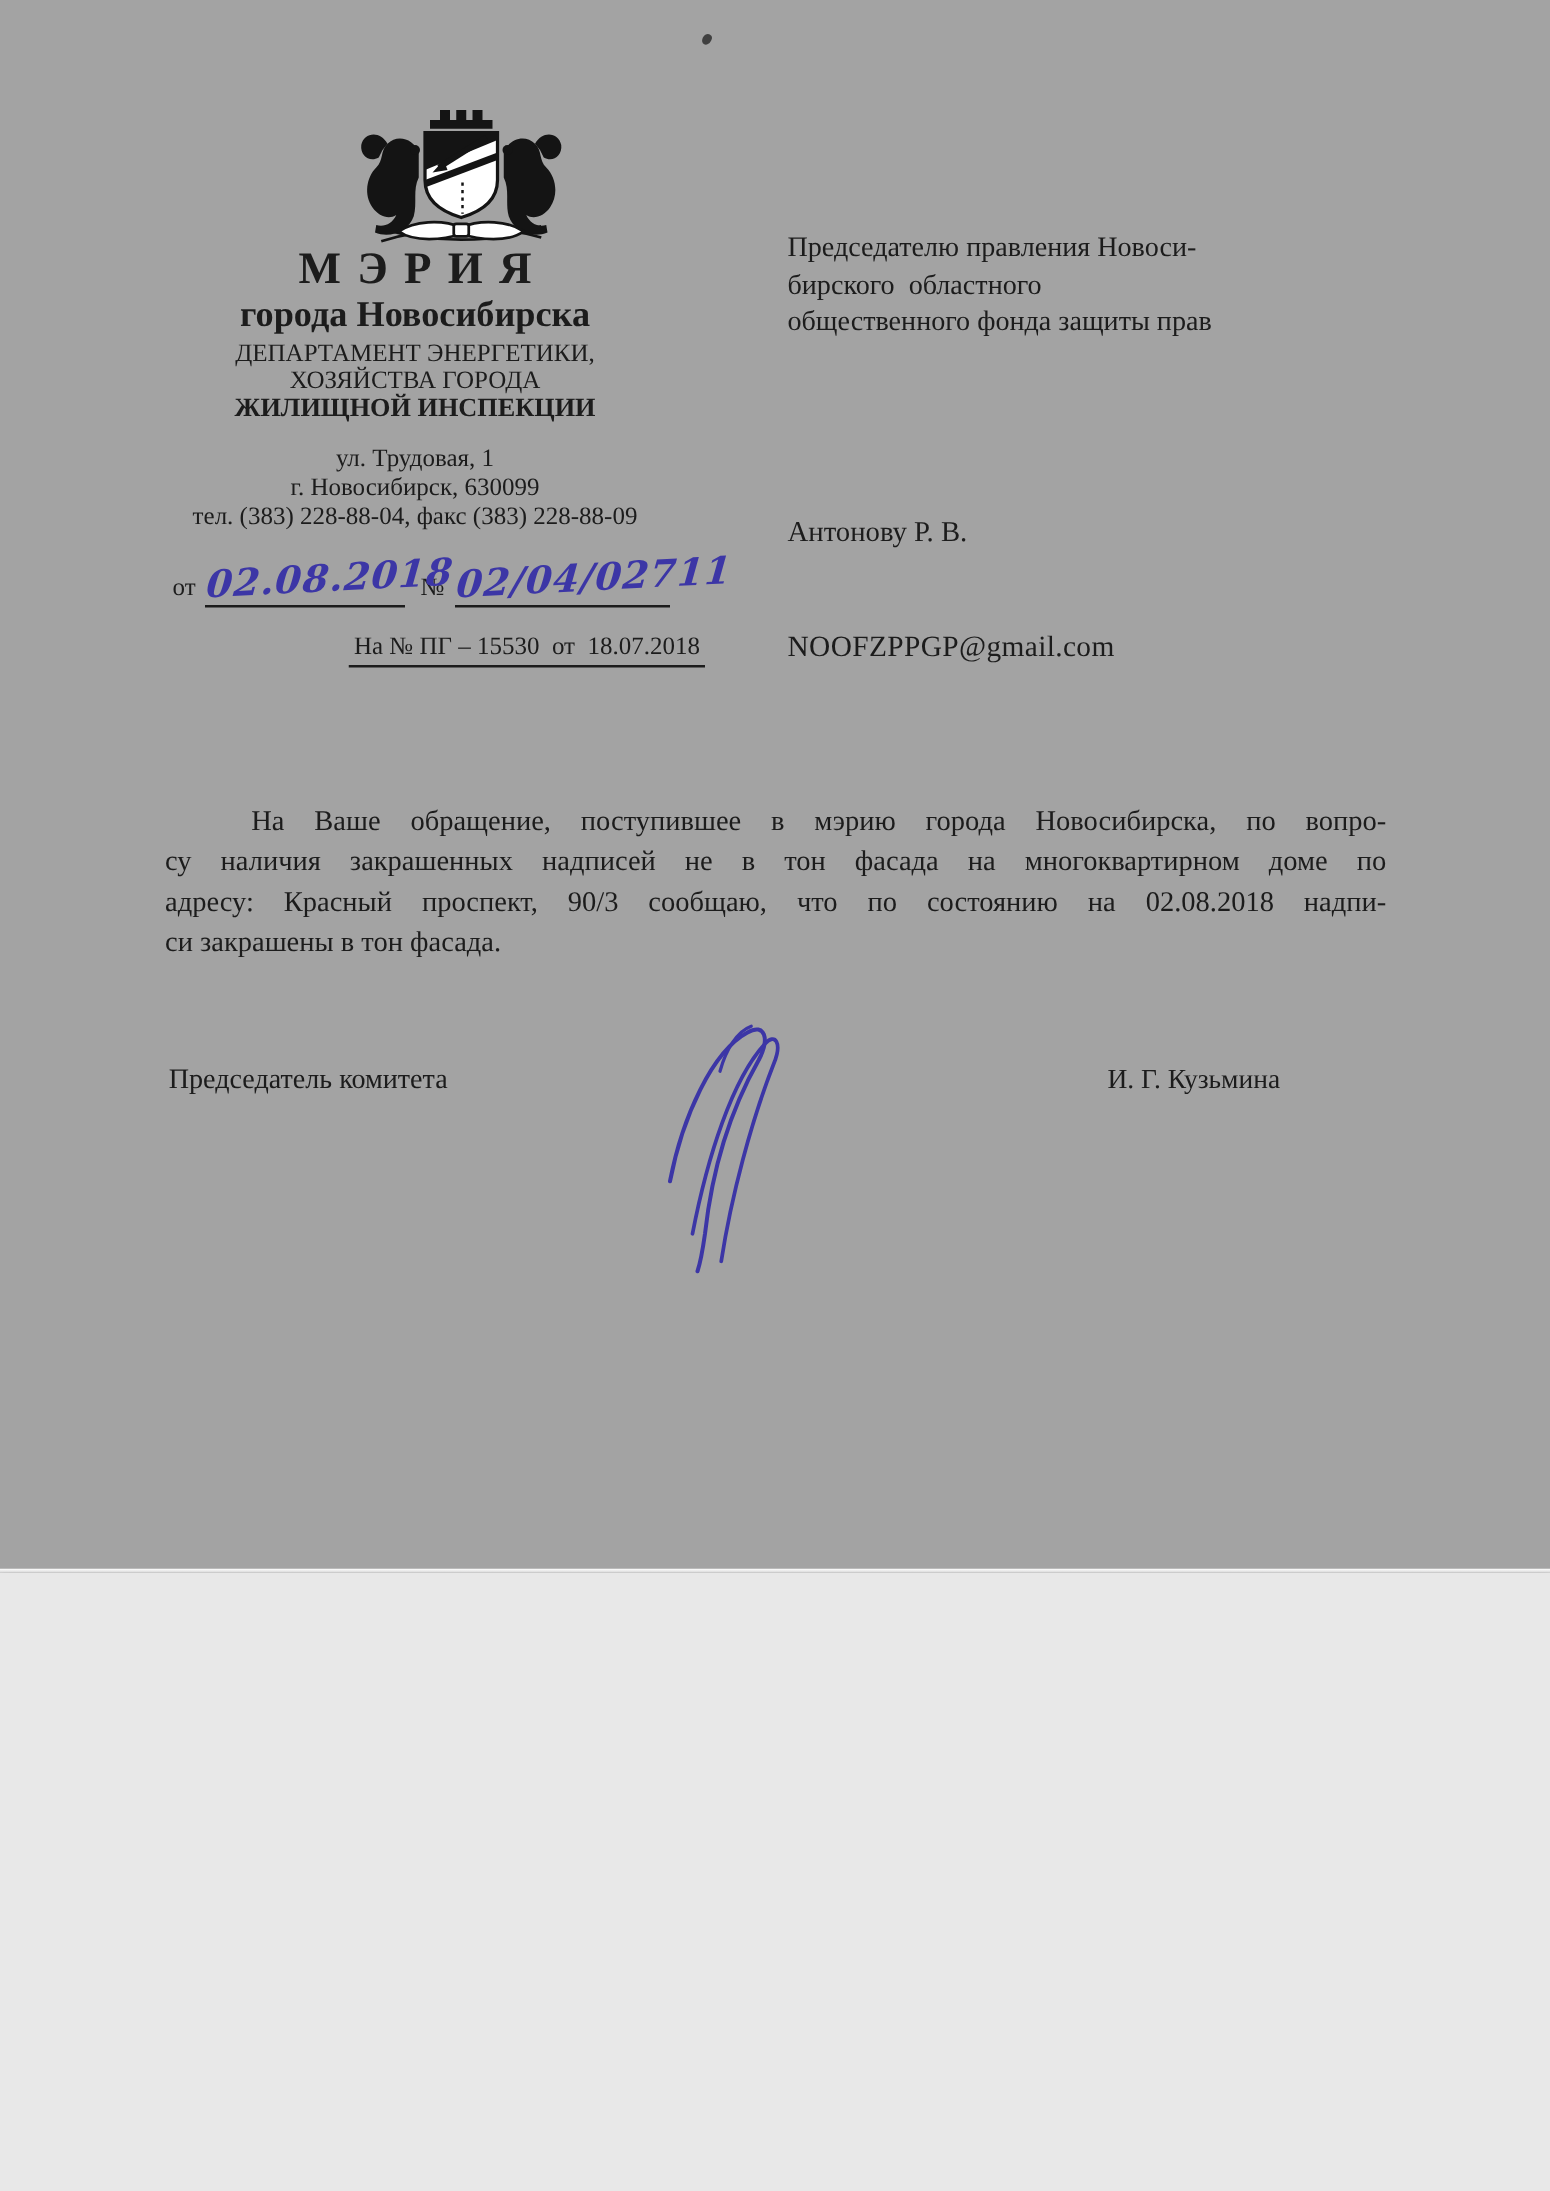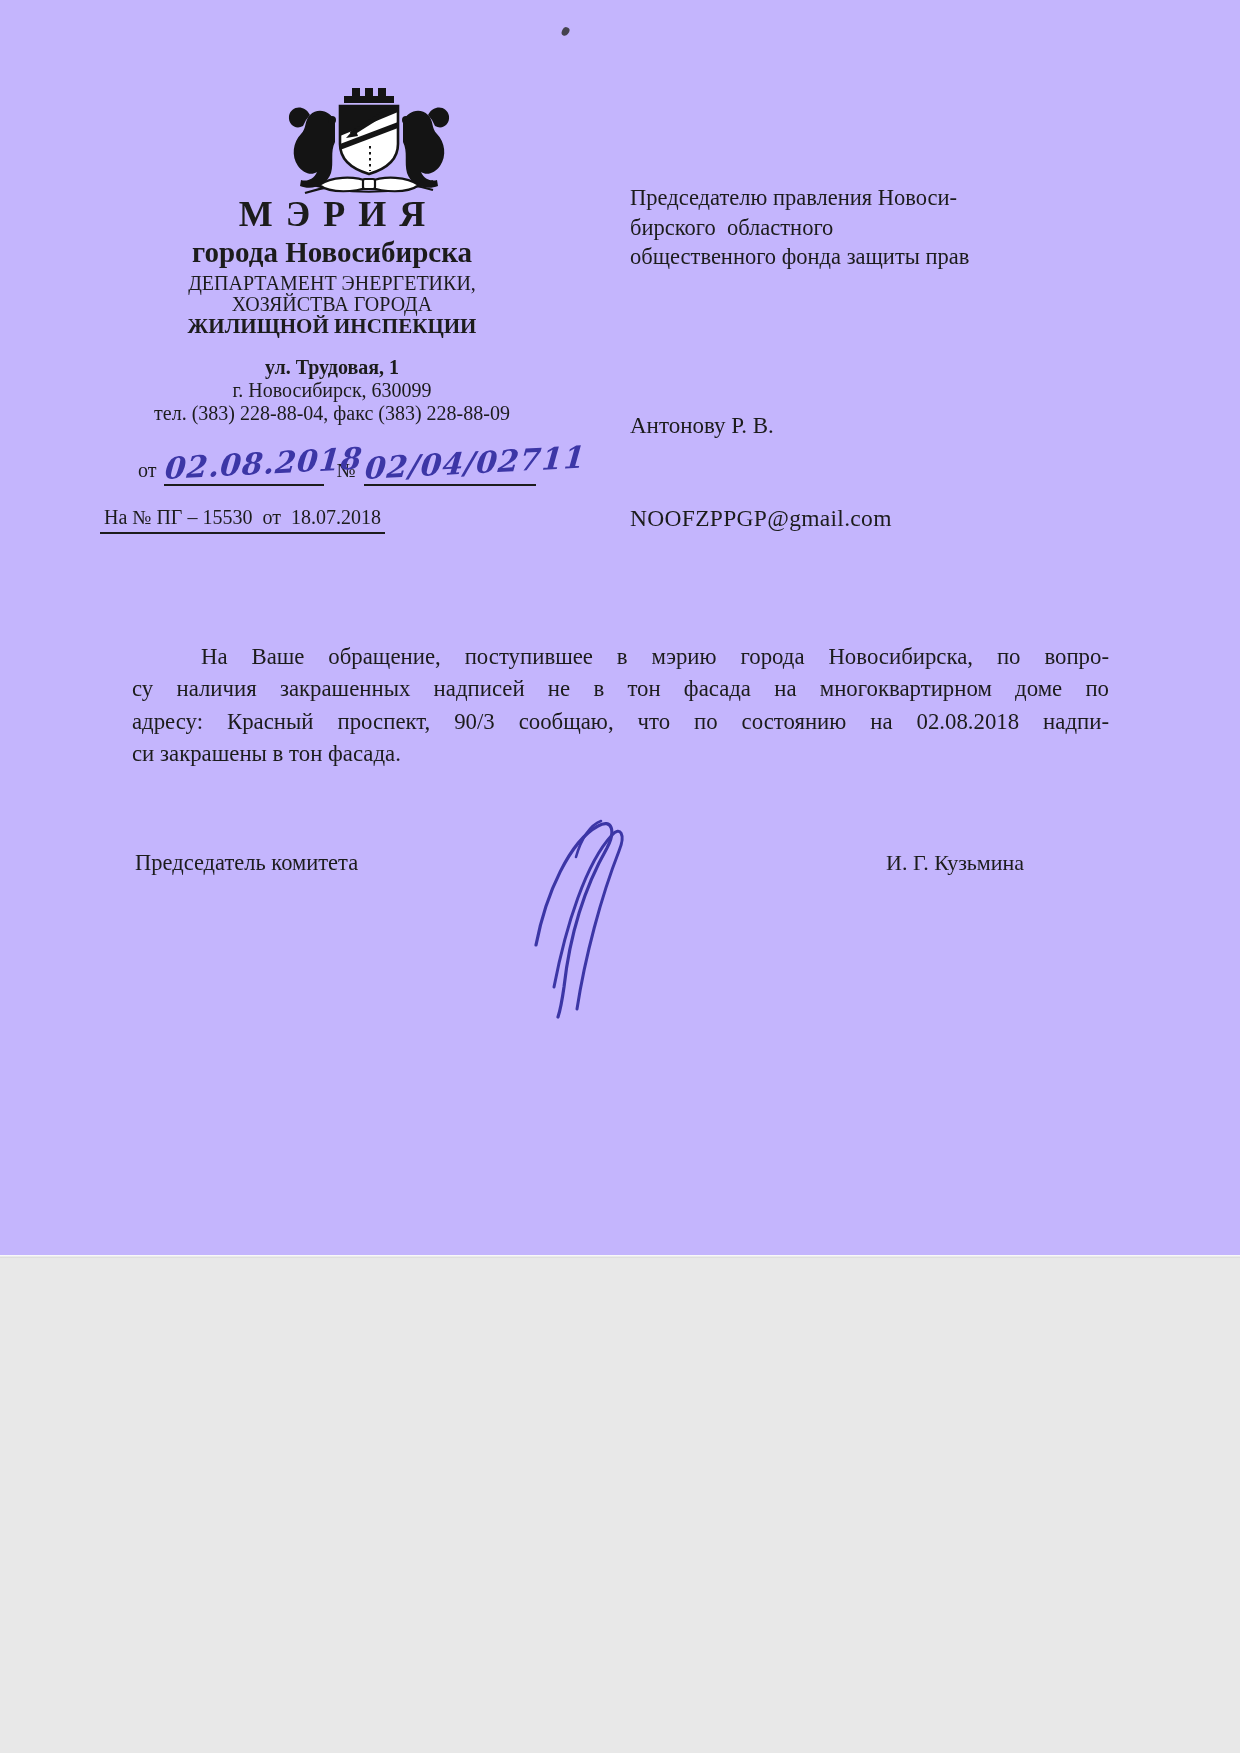--- a/index.html
+++ b/index.html
@@ -1,47 +1,47 @@
 <!DOCTYPE html>
 <html><head>
 <meta charset="utf-8">
 <style>
   html,body { margin:0; padding:0; background:#e8e8e8; }
   .page {
     position:relative; width:1240px; height:1258px; margin:0 auto;
-    background:#c4b5fd; overflow:hidden;
+    background:#a3a3a3; overflow:hidden;
     font-family:"Liberation Serif","DejaVu Serif",serif;
     color:#1c1c1c;
     box-shadow:0 0 6px rgba(0,0,0,.25);
   }
   
   .emblem { position:absolute; left:283px; top:84px; width:172px; height:114px; }
   .lh { position:absolute; left:100px; top:194px; width:464px; text-align:center; }
   .lh-meria { font-size:36px; font-weight:bold; letter-spacing:13px; padding-left:13px; line-height:40px; }
   .lh-city  { font-size:29px; font-weight:bold; line-height:34px; margin-top:1px; }
   .lh-dept  { font-size:20px; line-height:21px; }
   .lh-dept-first { margin-top:4px; }
   .lh-comm  { font-size:21px; font-weight:bold; line-height:23px; }
   .lh-addr  { font-size:20px; line-height:23px; }
-  .lh-addr-first { margin-top:18px;font-weight:bold; }
+  .lh-addr-first { margin-top:18px; }
   
   .ref-row { position:absolute; left:138px; top:452px; width:480px; font-size:20px; white-space:nowrap; }
   .ref-label { display:inline-block; vertical-align:baseline; }
   .u-line { display:inline-block; vertical-align:baseline; border-bottom:2px solid #1c1c1c; text-align:center; padding-bottom:2px; }
   .u-line-1 { width:160px; margin-left:8px; }
   .u-line-2 { width:172px; margin-left:8px; }
   .no-label { margin-left:12px; }
   .hand {
     display:inline-block; white-space:nowrap;
     font-family:"DejaVu Serif",serif; font-style:italic; font-weight:bold;
     font-size:30px; line-height:30px; letter-spacing:1px;
     transform:rotate(-3deg) skewX(-8deg) translateY(2px);
     transform-origin:left bottom;
   }
-  .reply-row { position:absolute; left:100px; top:506px; width:464px; text-align:left; font-size:20px; }
+  .reply-row { position:absolute; left:100px; top:506px; width:464px; text-align:right; font-size:20px; }
   .reply-underline { border-bottom:2px solid #1c1c1c; padding:0 4px 4px; white-space:pre-wrap; }
   
   .recipient { position:absolute; left:630px; top:183px; width:474px; font-size:22.5px; line-height:29.6px; }
   .recipient-line { white-space:pre-wrap; }
   .recipient-name { position:absolute; left:630px; top:413px; font-size:23px; }
   .recipient-email { position:absolute; left:630px; top:505px; font-size:23.5px; letter-spacing:.3px; }
   
   .body-par { position:absolute; left:132px; top:641px; width:977px; font-size:22.8px; line-height:32.4px; }
   .body-line { text-align:justify; text-align-last:justify; }
   .body-line-first { text-indent:69px; }

